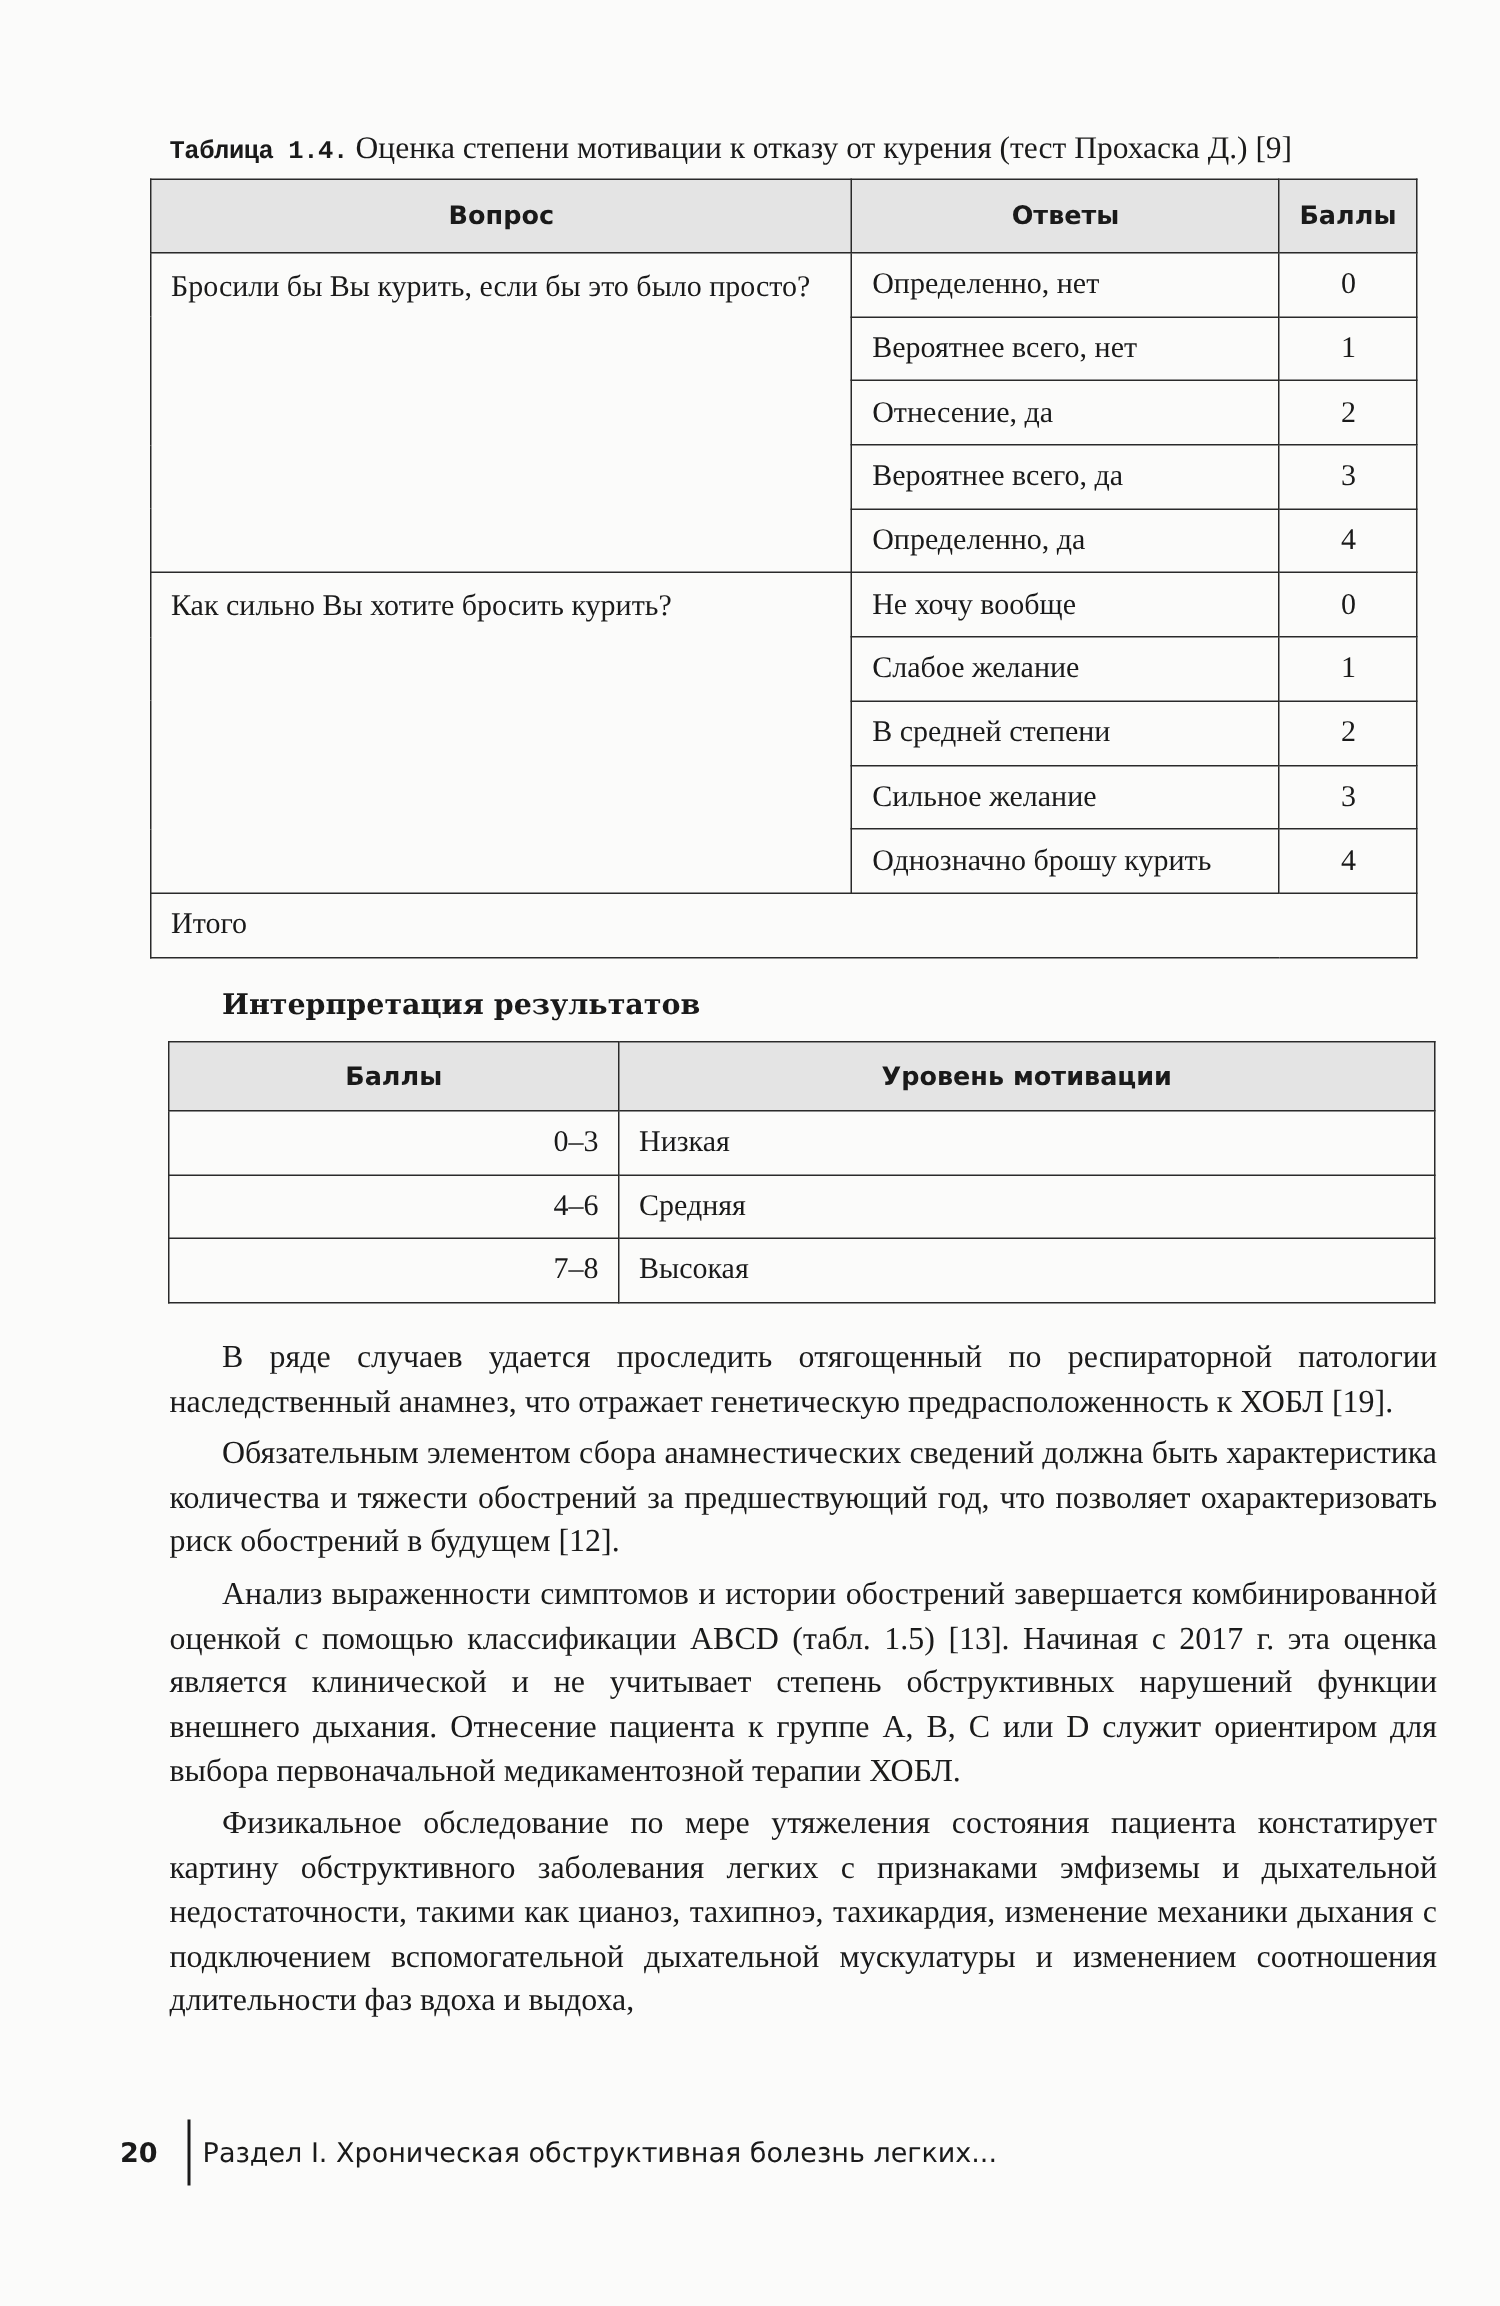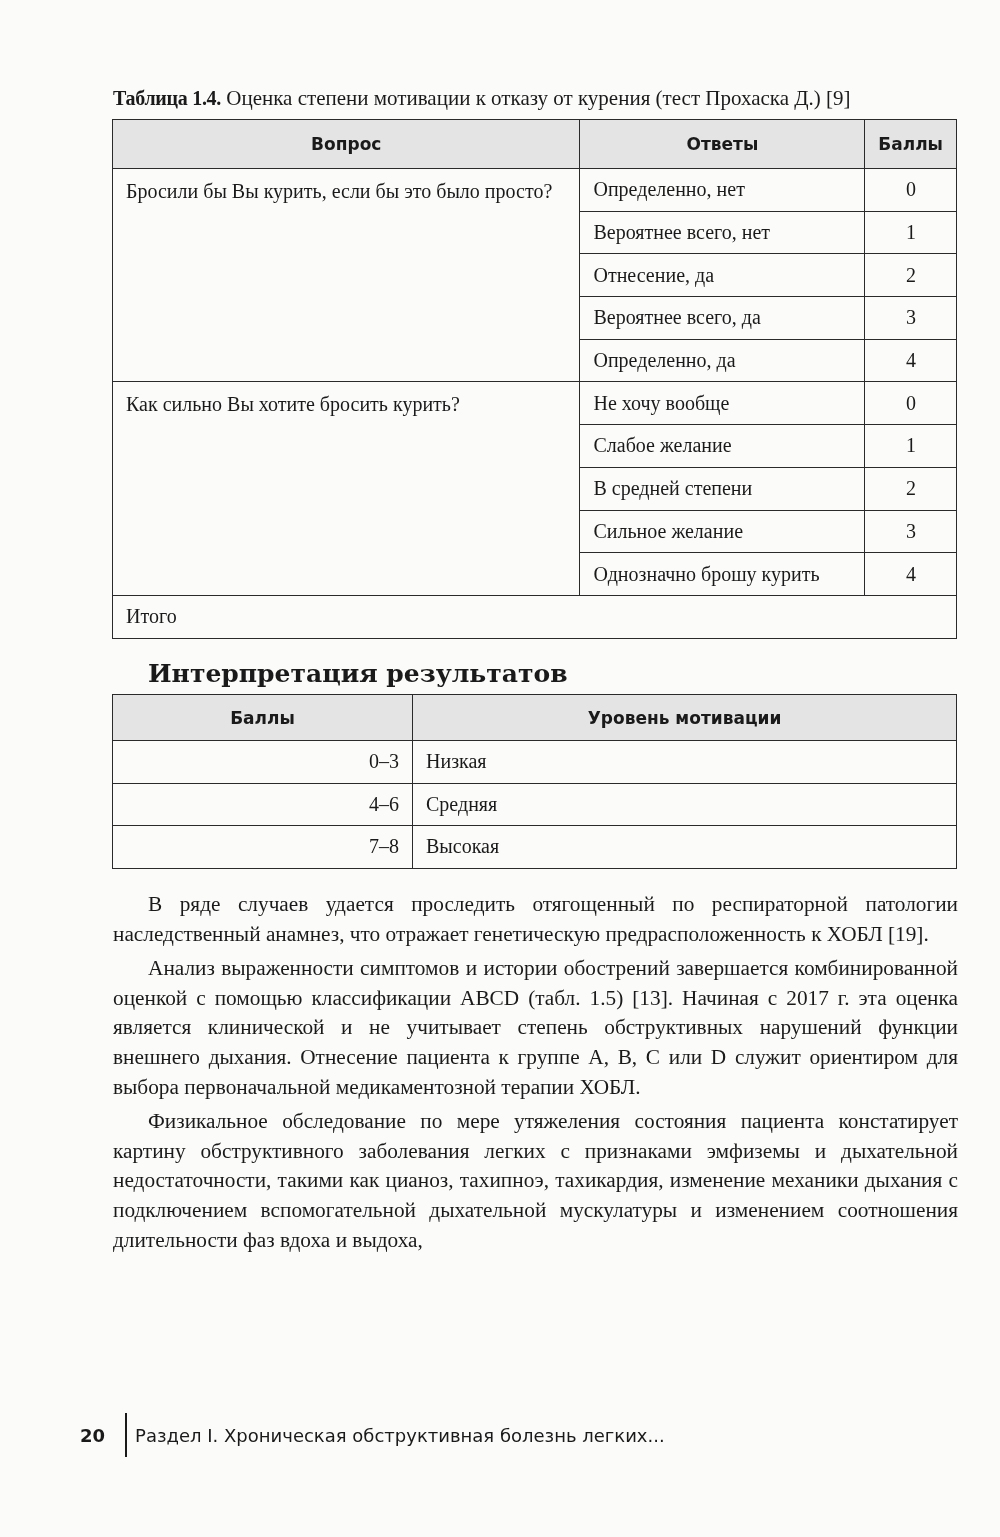--- a/index.html
+++ b/index.html
@@ -10,53 +10,53 @@
     overflow: hidden;
     color: #1a1a1a;
   }
   .caption {
     position: absolute; left: 113px; top: 86px;
     font-family: "Liberation Serif", serif;
     font-size: 21px;
     white-space: nowrap;
   }
   .caption .lbl {
-    font-family: Liberation Serif, serif;
+    font-family: Liberation Mono, monospace;
     font-weight: bold;
-    font-size: 20px;
+    font-size: 17px;
     letter-spacing: -0.3px;
   }
   table { border-collapse: collapse; position: absolute; }
   td, th {
     border: 1.5px solid #2a2a2a;
     font-family: "Liberation Serif", serif;
     font-size: 20px;
     padding: 0 13px;
     text-align: left;
     vertical-align: middle;
   }
   th {
     background: #e4e4e4;
     font-family: "DejaVu Sans", sans-serif;
     font-weight: bold;
     font-size: 17px;
     text-align: center;
     height: 48px;
   }
-  #t1 { left: 112px; top: 119px; width: 845px; }
+  #t1 { left: 100px; top: 119px; width: 845px; }
   #t1 td { height: 41.7px; }
   #t1 td.q { vertical-align: top; padding-top: 10px; line-height: 25px; }
   #t1 td.pt { text-align: right; padding-right: 40px; }
   #t1 td.total { height: 42px; }
   .col-q { width: 468px; }
   .col-a { width: 285px; }
   .interp-title {
     position: absolute; left: 148px; top: 659px;
     font-family: "DejaVu Serif", serif;
-    font-weight: bold; font-size: 25px;
+    font-weight: bold; font-size: 19px;
   }
   #t2 { left: 112px; top: 694px; width: 845px; }
   #t2 th { height: 45px; }
   #t2 td { height: 41.5px; }
   #t2 td.rng { text-align: right; }
   .col-b { width: 300px; }
   .body-text {
     position: absolute; left: 113px; top: 890px; width: 845px;
     font-family: "Liberation Serif", serif;
     font-size: 21.3px; line-height: 29.6px;
@@ -163,20 +163,21 @@
   </tr>
   <tr>
     <td class="rng">7–8</td>
     <td>Высокая</td>
   </tr>
 </tbody>
   </table>
 
 <div class="body-text">
   <p>В ряде случаев удается проследить отягощенный по респираторной пато­логии наследственный анамнез, что отражает генетическую предрасположен­ность к ХОБЛ [19].</p>
+  <p>Обязательным элементом сбора анамнестических сведений должна быть характеристика количества и тяжести обострений за предшествующий год, что позволяет охарактеризовать риск обострений в будущем [12].</p>
   <p>Анализ выраженности симптомов и истории обострений завершается ком­бинированной оценкой с помощью классификации ABCD (табл. 1.5) [13]. На­чиная с 2017 г. эта оценка является клинической и не учитывает степень об­структивных нарушений функции внешнего дыхания. Отнесение пациента к группе A, B, C или D служит ориентиром для выбора первоначальной меди­каментозной терапии ХОБЛ.</p>
   <p>Физикальное обследование по мере утяжеления состояния пациента кон­статирует картину обструктивного заболевания легких с признаками эмфизе­мы и дыхательной недостаточности, такими как цианоз, тахипноэ, тахикардия, изменение механики дыхания с подключением вспомогательной дыхательной мускулатуры и изменением соотношения длительности фаз вдоха и выдоха,</p>
 </div>
 
 <div class="footer">
   <span class="pnum">20</span>
   <span class="bar"></span>
   <span>Раздел I. Хроническая обструктивная болезнь легких...</span>
 </div>
 

